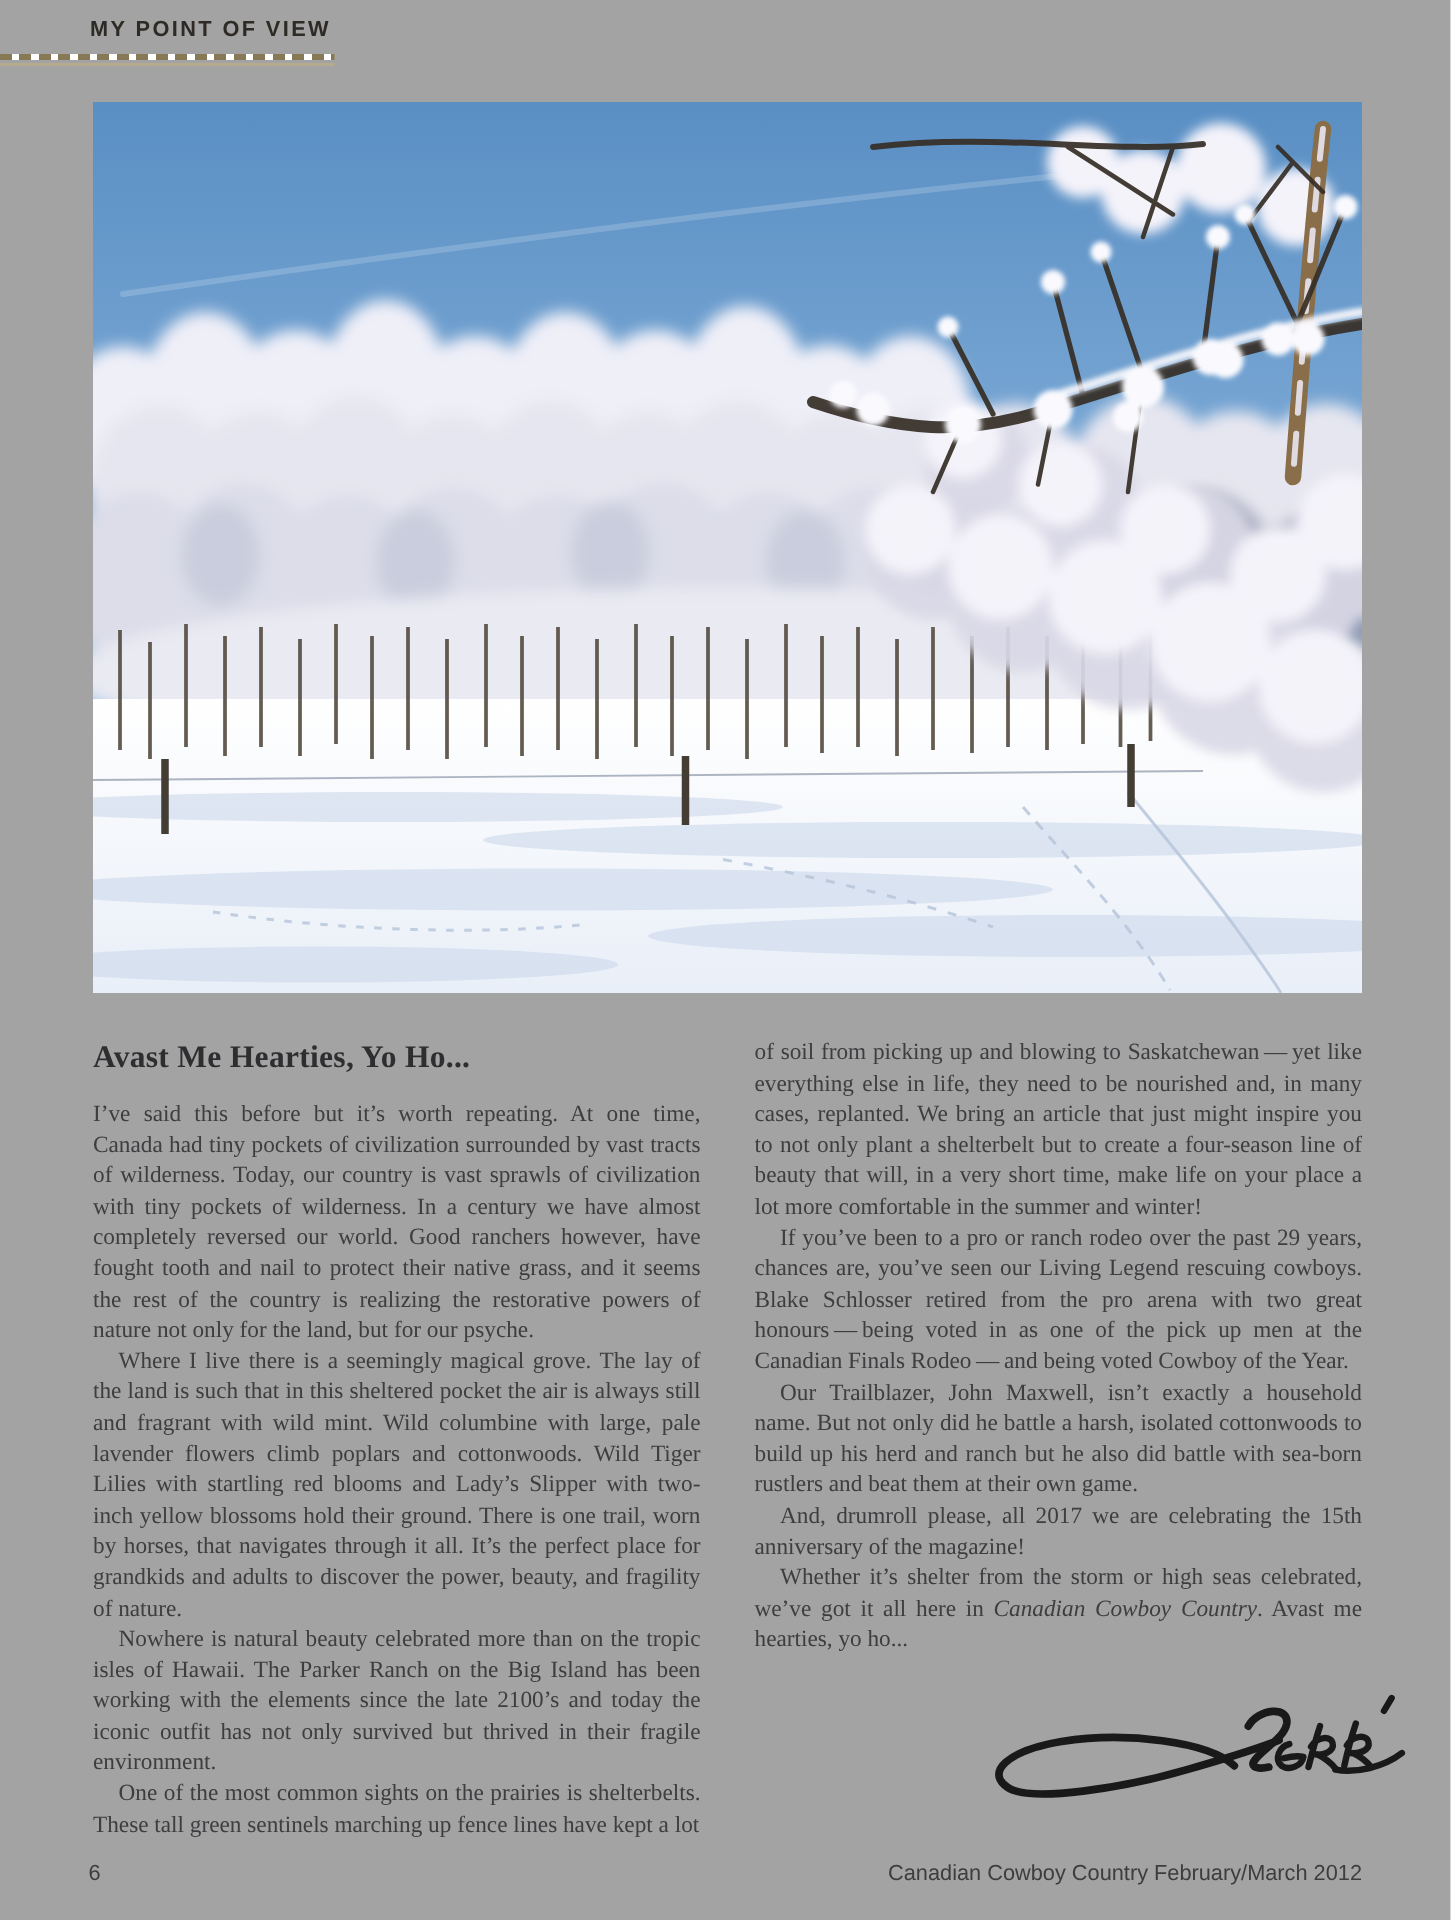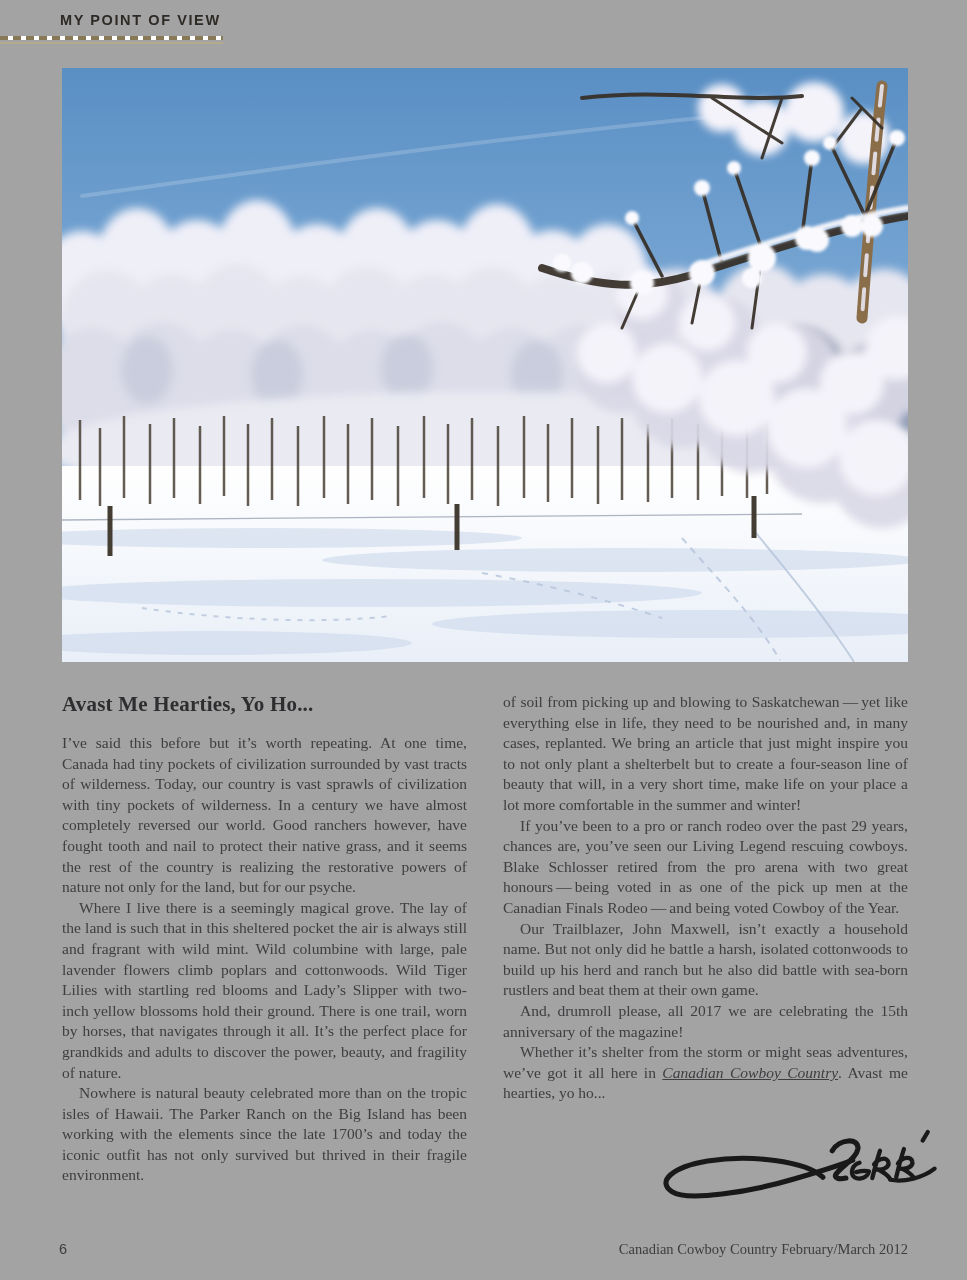--- a/index.html
+++ b/index.html
@@ -16,29 +16,29 @@
   
   .photo{position:absolute;left:62px;top:68px;width:846px;height:594px;overflow:hidden;}
   .photo svg{display:block;}
 
   
   .article{position:absolute;left:62px;top:692px;width:846px;display:flex;gap:36px;}
   .col{width:411px;font-size:15.5px;line-height:20.6px;color:#3e3d40;text-align:justify;}
   .col p{margin:0;}
   .col p.indent{text-indent:17px;}
   .title{font-size:21px;line-height:25px;font-weight:bold;color:#2e2d30;margin:0 0 16px 0;letter-spacing:.2px;}
-  .mag-italic{font-style:italic;text-decoration:underline;}
+  .mag-italic{font-style:italic;}
 
   
   .signature{position:absolute;left:648px;top:1128px;width:290px;height:95px;}
 
   
   .pageno{position:absolute;left:59px;top:1241px;font-family:"Liberation Sans",sans-serif;
           font-size:14.5px;color:#3d3d3d;}
-  .credit{position:absolute;right:59px;top:1241px;font-family:Liberation Serif, serif;
+  .credit{position:absolute;right:59px;top:1241px;font-family:Liberation Sans, sans-serif;
           font-size:14.5px;color:#3d3d3d;}
 </style>
 </head>
 <body>
 
 <div class="page">
 
   <div class="kicker">MY POINT OF VIEW</div>
   <div class="rule">
     <div class="dashes"></div>
@@ -217,28 +217,29 @@
         </g>
       </g>
     </svg>
   </div>
 
   <div class="article">
     <div class="col">
       <h1 class="title">Avast Me Hearties, Yo Ho...</h1>
       <p>I’ve said this before but it’s worth repeating. At one time, Canada had tiny pockets of civilization surrounded by vast tracts of wilderness. Today, our country is vast sprawls of civilization with tiny pockets of wilderness. In a century we have almost completely reversed our world. Good ranchers however, have fought tooth and nail to protect their native grass, and it seems the rest of the country is realizing the restorative powers of nature not only for the land, but for our psyche.</p>
       <p class="indent">Where I live there is a seemingly magical grove. The lay of the land is such that in this sheltered pocket the air is always still and fragrant with wild mint. Wild columbine with large, pale lavender flowers climb poplars and cottonwoods. Wild Tiger Lilies with startling red blooms and Lady’s Slipper with two-inch yellow blossoms hold their ground. There is one trail, worn by horses, that navigates through it all. It’s the perfect place for grandkids and adults to discover the power, beauty, and fragility of nature.</p>
-      <p class="indent">Nowhere is natural beauty celebrated more than on the tropic isles of Hawaii. The Parker Ranch on the Big Island has been working with the elements since the late 1700’s and today the iconic outfit has not only survived but thrived in their fragile environment.</p>
+      <p class="indent">Nowhere is natural beauty celebrated more than on the tropic isles of Hawaii. The Parker Ranch on the Big Island has been working with the elements since the late 2100’s and today the iconic outfit has not only survived but thrived in their fragile environment.</p>
+      <p class="indent">One of the most common sights on the prairies is shelterbelts. These tall green sentinels marching up fence lines have kept a lot</p>
     </div>
     <div class="col">
       <p>of soil from picking up and blowing to Saskatchewan — yet like everything else in life, they need to be nourished and, in many cases, replanted. We bring an article that just might inspire you to not only plant a shelterbelt but to create a four-season line of beauty that will, in a very short time, make life on your place a lot more comfortable in the summer and winter!</p>
       <p class="indent">If you’ve been to a pro or ranch rodeo over the past 29 years, chances are, you’ve seen our Living Legend rescuing cowboys. Blake Schlosser retired from the pro arena with two great honours — being voted in as one of the pick up men at the Canadian Finals Rodeo — and being voted Cowboy of the Year.</p>
       <p class="indent">Our Trailblazer, John Maxwell, isn’t exactly a household name. But not only did he battle a harsh, isolated cottonwoods to build up his herd and ranch but he also did battle with sea-born rustlers and beat them at their own game.</p>
       <p class="indent">And, drumroll please, all 2017 we are celebrating the 15th anniversary of the magazine!</p>
-      <p class="indent"><span>Whether it’s shelter from the storm or might seas adventures, we’ve got it all here in </span><span class="mag-italic">Canadian Cowboy Country</span><span>. Avast me hearties, yo ho...</span></p>
+      <p class="indent"><span>Whether it’s shelter from the storm or high seas celebrated, we’ve got it all here in </span><span class="mag-italic">Canadian Cowboy Country</span><span>. Avast me hearties, yo ho...</span></p>
     </div>
   </div>
 
   <div class="signature" aria-label="Terri">
     <svg width="290" height="95" viewBox="0 0 340 110">
       <g fill="none" stroke="#191919" stroke-linecap="round" stroke-linejoin="round">
         <path d="M205,57 C185,38 120,30 70,38 C28,45 10,62 28,74 C46,86 120,74 168,60 C196,52 222,44 240,37" stroke-width="6"></path>
         <path d="M216,26 C224,12 248,10 246,24 C244,36 226,44 220,54 C218,58 224,60 232,58" stroke-width="6"></path>
         <path d="M248,40 C240,42 236,52 242,57 C248,61 258,57 259,50 C254,49 248,50 244,51" stroke-width="5"></path>
         <path d="M272,26 C268,38 265,50 263,58 M265,42 C270,34 281,33 282,40 C283,46 274,49 268,48 M270,48 C276,51 281,55 284,59" stroke-width="5"></path>

